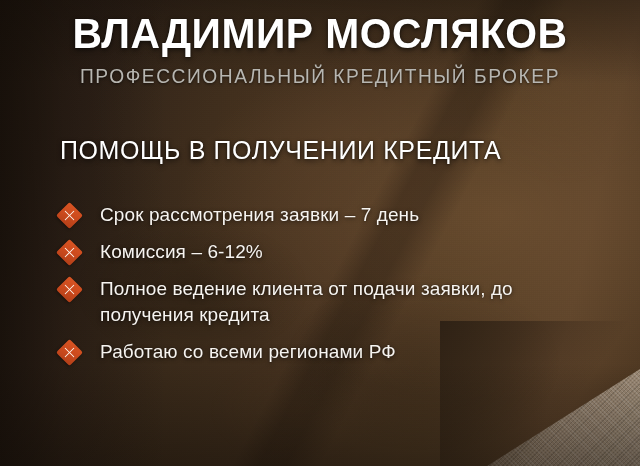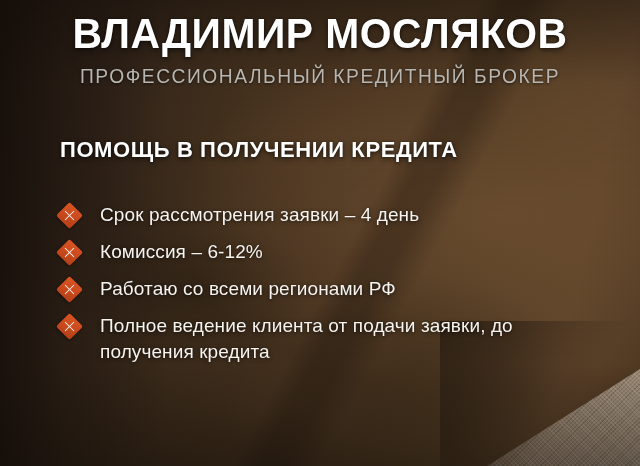--- a/index.html
+++ b/index.html
@@ -124,23 +124,23 @@
     transform: scaleX(0.96);
     text-shadow: 0 1px 3px rgba(0,0,0,0.6);
     white-space: nowrap;
   }
 
   .section-heading {
     position: absolute;
     left: 60px;
     top: 134px;
     color: #ffffff;
-    font-size: 22px;
+    font-size: 25px;
     line-height: 32px;
-    font-weight: bold;
+    font-weight: normal;
     letter-spacing: 0.6px;
     text-shadow: 0 2px 5px rgba(0,0,0,0.6), 0 0 2px rgba(0,0,0,0.45);
     white-space: nowrap;
   }
 
   .benefits {
     position: absolute;
     left: 60px;
     top: 202px;
     width: 530px;
@@ -216,35 +216,35 @@
     <div class="title">ВЛАДИМИР МОСЛЯКОВ</div>
 
     <div class="subtitle">ПРОФЕССИОНАЛЬНЫЙ КРЕДИТНЫЙ БРОКЕР</div>
 
     <div class="section-heading">ПОМОЩЬ В ПОЛУЧЕНИИ КРЕДИТА</div>
 
     <ul class="benefits">
 
       <li class="benefit">
         <span class="diamond"></span>
-        <span class="benefit-text">Срок рассмотрения заявки – 4 день</span>
+        <span class="benefit-text">Срок рассмотрения заявки – 7 день</span>
       </li>
 
       <li class="benefit">
         <span class="diamond"></span>
         <span class="benefit-text">Комиссия – 6-12%</span>
       </li>
 
 
       <li class="benefit">
         <span class="diamond"></span>
+        <span class="benefit-text">Полное ведение клиента от подачи заявки, до получения кредита</span>
+      </li>
+
+      <li class="benefit">
+        <span class="diamond"></span>
         <span class="benefit-text">Работаю со всеми регионами РФ</span>
-      </li>
-
-      <li class="benefit">
-        <span class="diamond"></span>
-        <span class="benefit-text">Полное ведение клиента от подачи заявки, до получения кредита</span>
       </li>
 
     </ul>
 
   </div>
 </div>
 
 </body></html>

